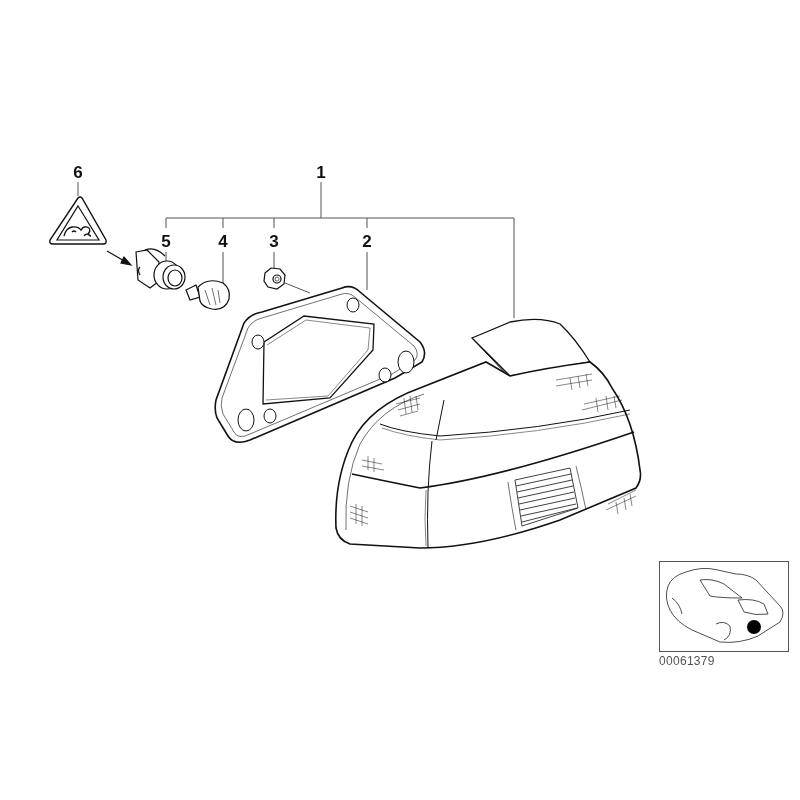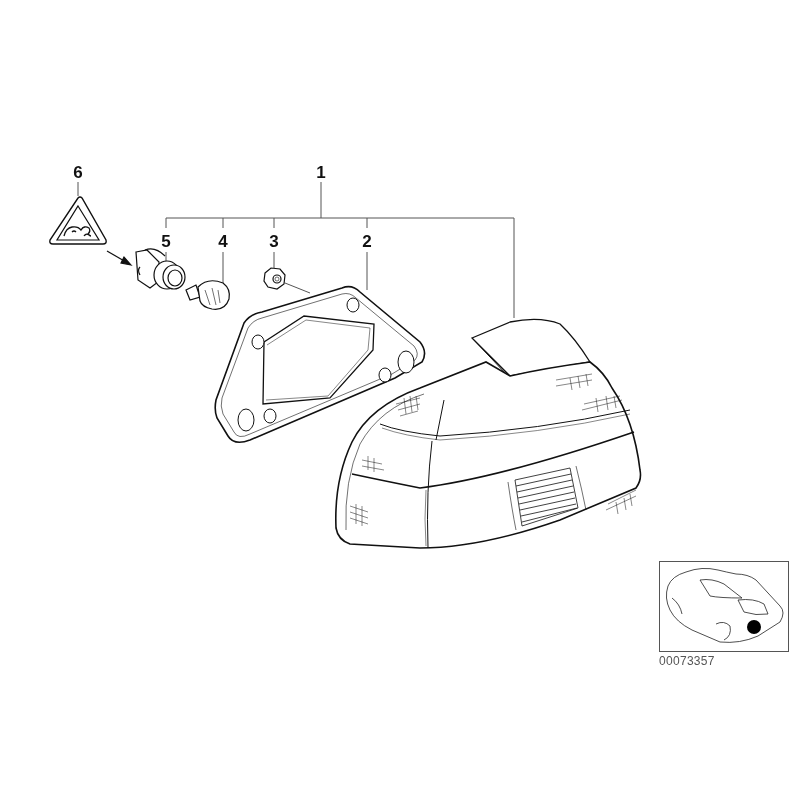--- a/index.html
+++ b/index.html
@@ -133,14 +133,14 @@
     </g>
   </svg>
 
   <span class="callout" style="left:321px; top:164px;">1</span>
   <span class="callout" style="left:367px; top:233px;">2</span>
   <span class="callout" style="left:274px; top:233px;">3</span>
   <span class="callout" style="left:223px; top:233px;">4</span>
   <span class="callout" style="left:166px; top:233px;">5</span>
   <span class="callout" style="left:78px; top:164px;">6</span>
 
-  <span class="refno">00073357</span>
+  <span class="refno">00061379</span>
 </div>
 
 </body></html>

